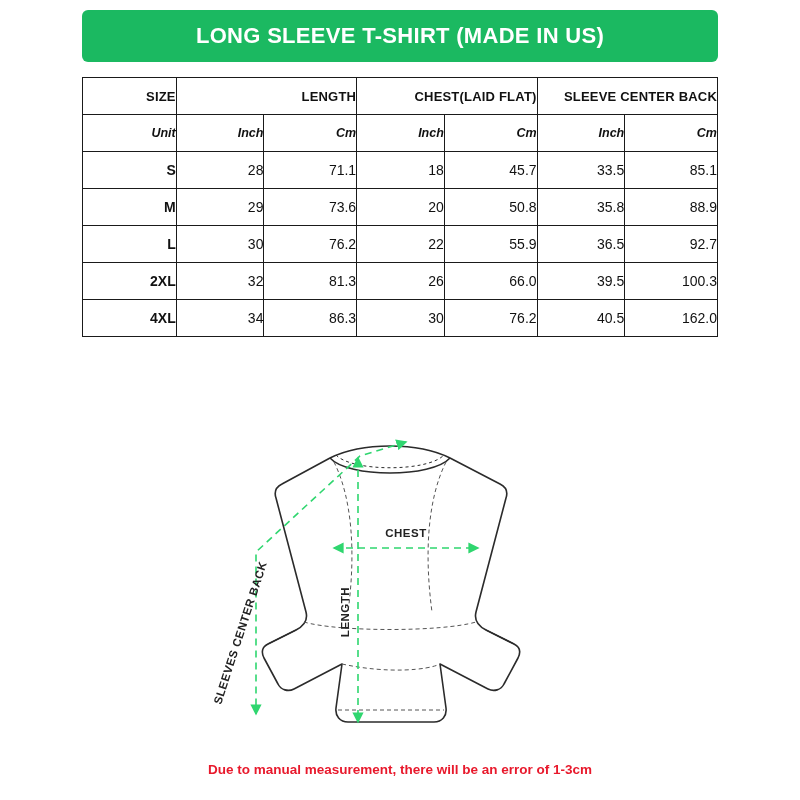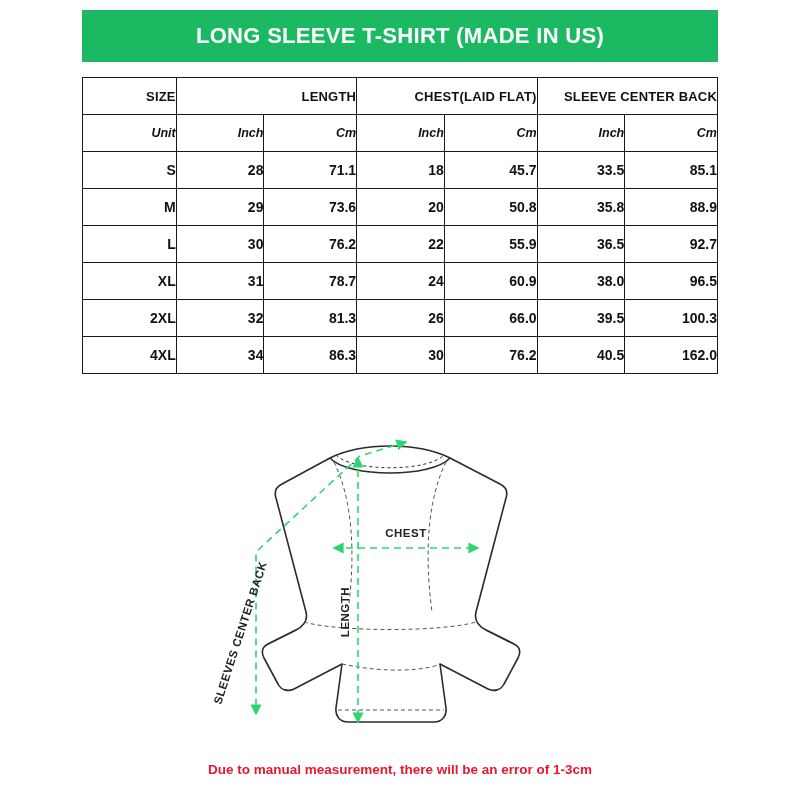--- a/index.html
+++ b/index.html
@@ -23,20 +23,21 @@
   .header-banner {
     position: absolute;
     left: 82px;
     top: 10px;
     width: 636px;
     height: 52px;
     background: #1bb961;
     display: flex;
     align-items: center;
     justify-content: center;
+    border-radius: 6px;
   }
   .header-title {
     color: #ffffff;
     font-size: 22px;
     font-weight: bold;
     letter-spacing: 0.3px;
     text-align: center;
     white-space: nowrap;
   }
 
@@ -66,21 +67,21 @@
   .size-table .hdr-sub {
     font-weight: bold;
     font-size: 12.5px;
     font-style: italic;
   }
   .size-table .sz-cell {
     font-weight: bold;
     font-size: 14px;
   }
   .size-table .val-cell {
-    font-weight: bold;
+    font-weight: normal;
     font-size: 14px;
   }
   .col-size   { width: 93px; }
   .col-in     { width: 87px; }
   .col-cm     { width: 92px; }
 
   
   .diagram {
     position: absolute;
     left: 8px;
@@ -166,29 +167,20 @@
         <td class="val-cell">88.9</td>
       </tr>
       <tr>
         <td class="sz-cell">L</td>
         <td class="val-cell">30</td>
         <td class="val-cell">76.2</td>
         <td class="val-cell">22</td>
         <td class="val-cell">55.9</td>
         <td class="val-cell">36.5</td>
         <td class="val-cell">92.7</td>
-      </tr>
-      <tr>
-        <td class="sz-cell">XL</td>
-        <td class="val-cell">31</td>
-        <td class="val-cell">78.7</td>
-        <td class="val-cell">24</td>
-        <td class="val-cell">60.9</td>
-        <td class="val-cell">38.0</td>
-        <td class="val-cell">96.5</td>
       </tr>
       <tr>
         <td class="sz-cell">2XL</td>
         <td class="val-cell">32</td>
         <td class="val-cell">81.3</td>
         <td class="val-cell">26</td>
         <td class="val-cell">66.0</td>
         <td class="val-cell">39.5</td>
         <td class="val-cell">100.3</td>
       </tr>

